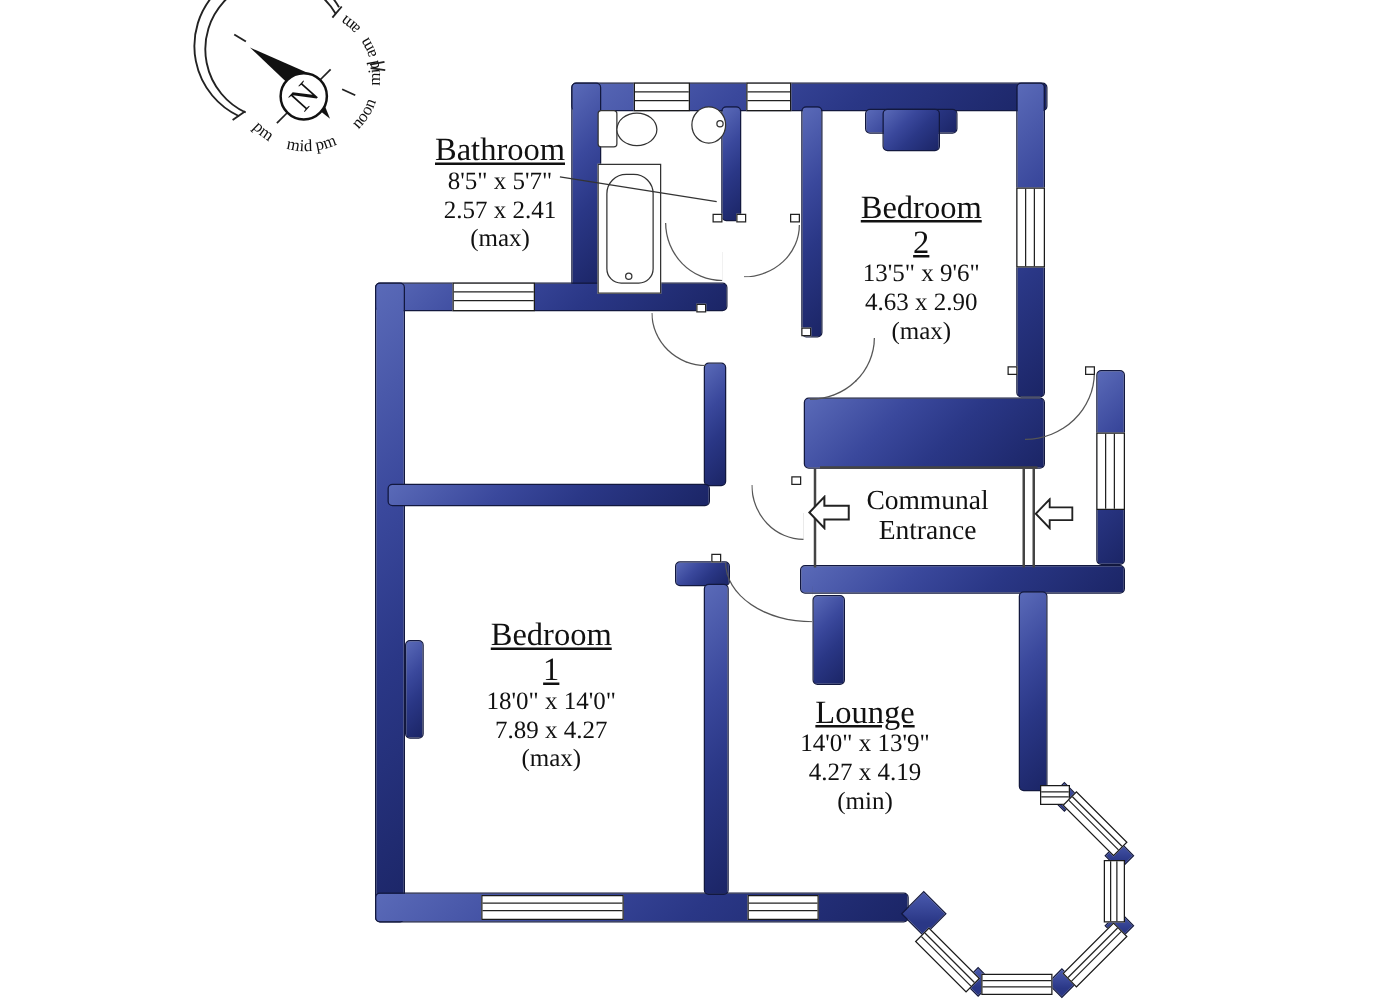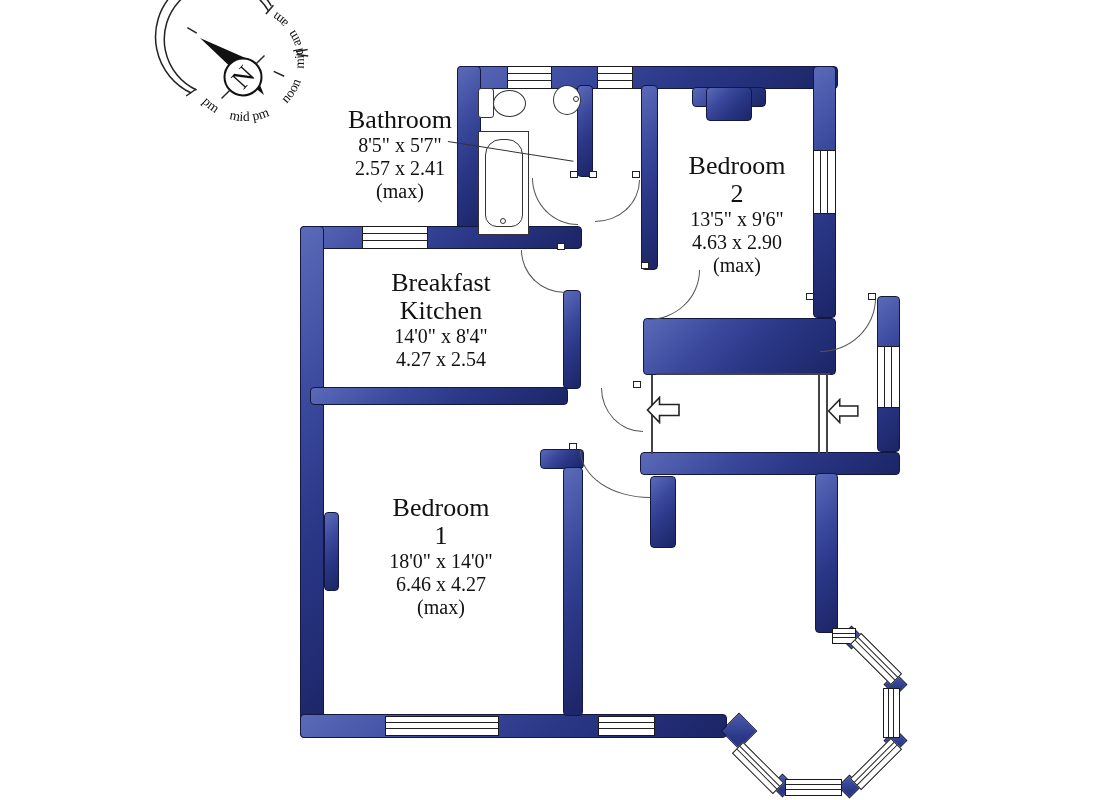--- a/index.html
+++ b/index.html
@@ -19,21 +19,21 @@
         background-size:1.4px 100%,1.4px 100%;background-position:31% 0,65% 0;}
   .winD{z-index:5;}
   .arc{position:absolute;box-sizing:border-box;z-index:2;}
   .arc.bl{border-left:1.4px solid #555;border-bottom:1.4px solid #555;border-bottom-left-radius:100%;}
   .arc.br{border-right:1.4px solid #555;border-bottom:1.4px solid #555;border-bottom-right-radius:100%;}
   .hinge{position:absolute;width:8px;height:7px;background:#fff;border:1.2px solid #222;
         box-sizing:border-box;z-index:6;}
   .thin{position:absolute;background:#444;z-index:2;}
   .fix{position:absolute;border:1.4px solid #333;background:#fff;box-sizing:border-box;z-index:4;}
   .room-label{position:absolute;text-align:center;transform:translateX(-50%);z-index:8;white-space:nowrap;}
-  .rname{font-size:26px;line-height:28px;}
+  .rname{font-size:26px;line-height:28px;text-decoration:underline;}
   .rdim{font-size:20px;line-height:23px;}
   .leader{position:absolute;border-top:1.4px solid #333;transform-origin:left top;z-index:7;}
   .arrow{position:absolute;z-index:7;}
   svg text{font-family:"Liberation Serif",serif;}
 </style>
 </head>
 <body>
 
 <div id="stage">
 
@@ -151,38 +151,42 @@
     <polygon points="33,8.5 13.5,8.5 13.5,1.5 1.5,14 13.5,26.5 13.5,19.5 33,19.5" fill="#fff" stroke="#222" stroke-width="1.6"></polygon>
   </svg>
 
   <div class="room-label" style="left:400px;top:106px;">
     <div class="rname">Bathroom</div>
     <div class="rdim">8'5" x 5'7"</div>
     <div class="rdim">2.57 x 2.41</div>
     <div class="rdim">(max)</div>
   </div>
 
-  <div class="room-label" style="left:441px;top:269px;">
-    <div class="rname">Breakfast</div>
-    <div class="rname">Kitchen</div>
-    <div class="rdim">14'0" x 8'4"</div>
-    <div class="rdim">4.27 x 2.54</div>
-  </div>
 
   <div class="room-label" style="left:737px;top:152px;">
     <div class="rname">Bedroom</div>
     <div class="rname">2</div>
     <div class="rdim">13'5" x 9'6"</div>
     <div class="rdim">4.63 x 2.90</div>
     <div class="rdim">(max)</div>
   </div>
 
   <div class="room-label" style="left:441px;top:494px;">
     <div class="rname">Bedroom</div>
     <div class="rname">1</div>
     <div class="rdim">18'0" x 14'0"</div>
-    <div class="rdim">6.46 x 4.27</div>
+    <div class="rdim">7.89 x 4.27</div>
     <div class="rdim">(max)</div>
   </div>
 
+  <div class="room-label" style="left:692px;top:556px;">
+    <div class="rname">Lounge</div>
+    <div class="rdim">14'0" x 13'9"</div>
+    <div class="rdim">4.27 x 4.19</div>
+    <div class="rdim">(min)</div>
+  </div>
 
+  <div class="room-label" style="left:742px;top:388px;font-size:22px;line-height:24px;">
+    <div>Communal</div>
+    <div>Entrance</div>
+  </div>
 
 </div>
 
 </body></html>

